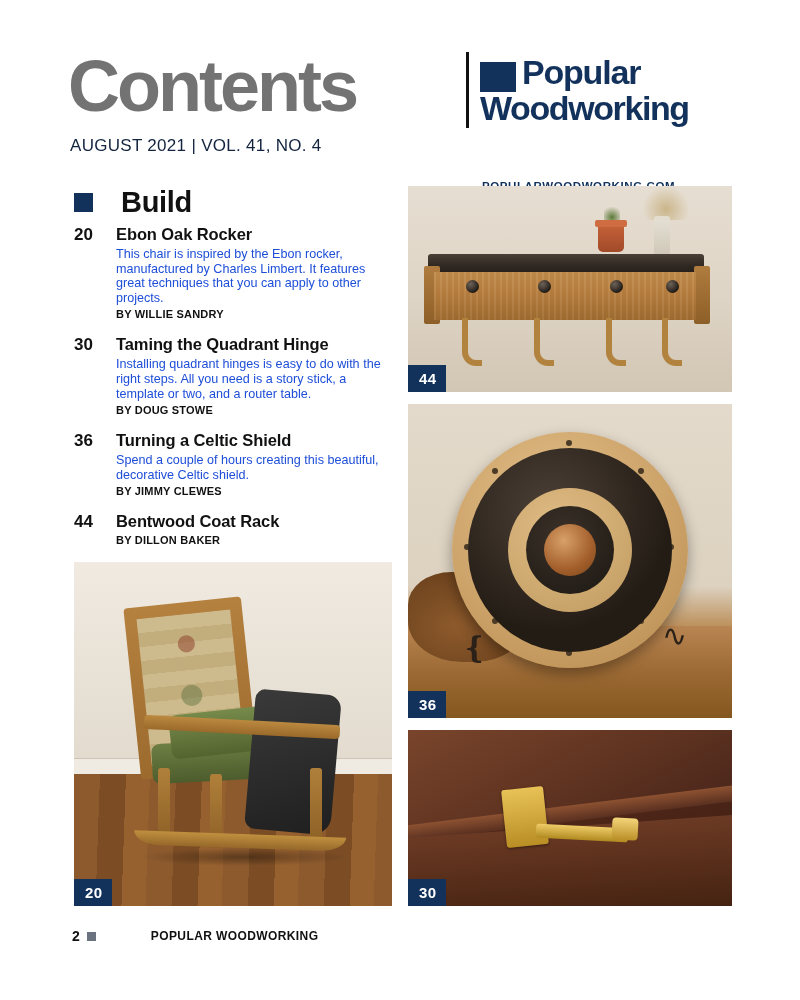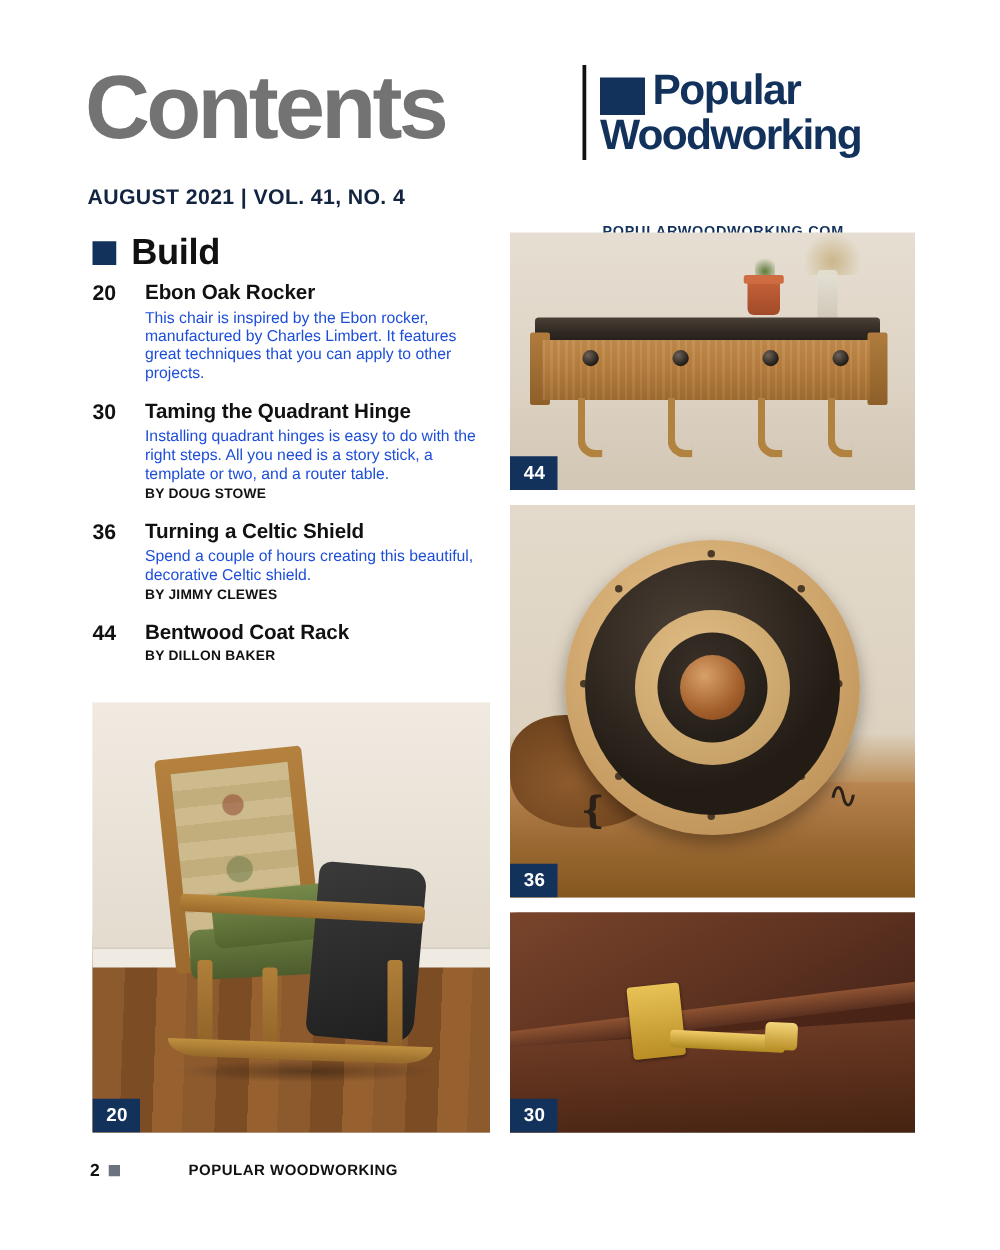--- a/index.html
+++ b/index.html
@@ -36,23 +36,23 @@
     font-size: 72px;
     line-height: 72px;
     font-weight: bold;
     letter-spacing: -3px;
     color: #737373;
     font-family: "Liberation Sans", sans-serif;
   }
   .issue-line {
     position: absolute;
     left: 2px;
-    top: 98px;
+    top: 86px;
     font-size: 17px;
-    font-weight: bold;
+    font-weight: normal;
     letter-spacing: 0.3px;
     color: #12243f;
   }
   .issue-line .sep {
     color: #12243f;
   }
   .divider-rule {
     position: absolute;
     left: 398px;
     top: 2px;
@@ -105,21 +105,21 @@
     margin-top: 48px;
   }
 
   
   .section-head {
     position: absolute;
     left: 74px;
     top: 186px;
     display: flex;
     align-items: center;
-    gap: 12px;
+    gap: 28px;
   }
   .section-bullet {
     width: 19px;
     height: 19px;
     background: #12325c;
     display: inline-block;
   }
   .section-label {
     font-size: 29px;
     font-weight: bold;
@@ -598,20 +598,21 @@
     <span class="section-bullet"></span>
     <span class="section-label">Build</span>
   </div>
 
   <div class="toc">
 
     <div class="toc-entry">
       <div class="toc-page">20</div>
       <div class="toc-title">Ebon Oak Rocker</div>
       <div class="toc-desc">This chair is inspired by the Ebon rocker, manufactured by Charles Limbert. It features great techniques that you can apply to other projects.</div>
+      <div class="toc-byline">BY WILLIE SANDRY</div>
     </div>
 
     <div class="toc-entry">
       <div class="toc-page">30</div>
       <div class="toc-title">Taming the Quadrant Hinge</div>
       <div class="toc-desc">Installing quadrant hinges is easy to do with the right steps. All you need is a story stick, a template or two, and a router table.</div>
       <div class="toc-byline">BY DOUG STOWE</div>
     </div>
 
     <div class="toc-entry">

